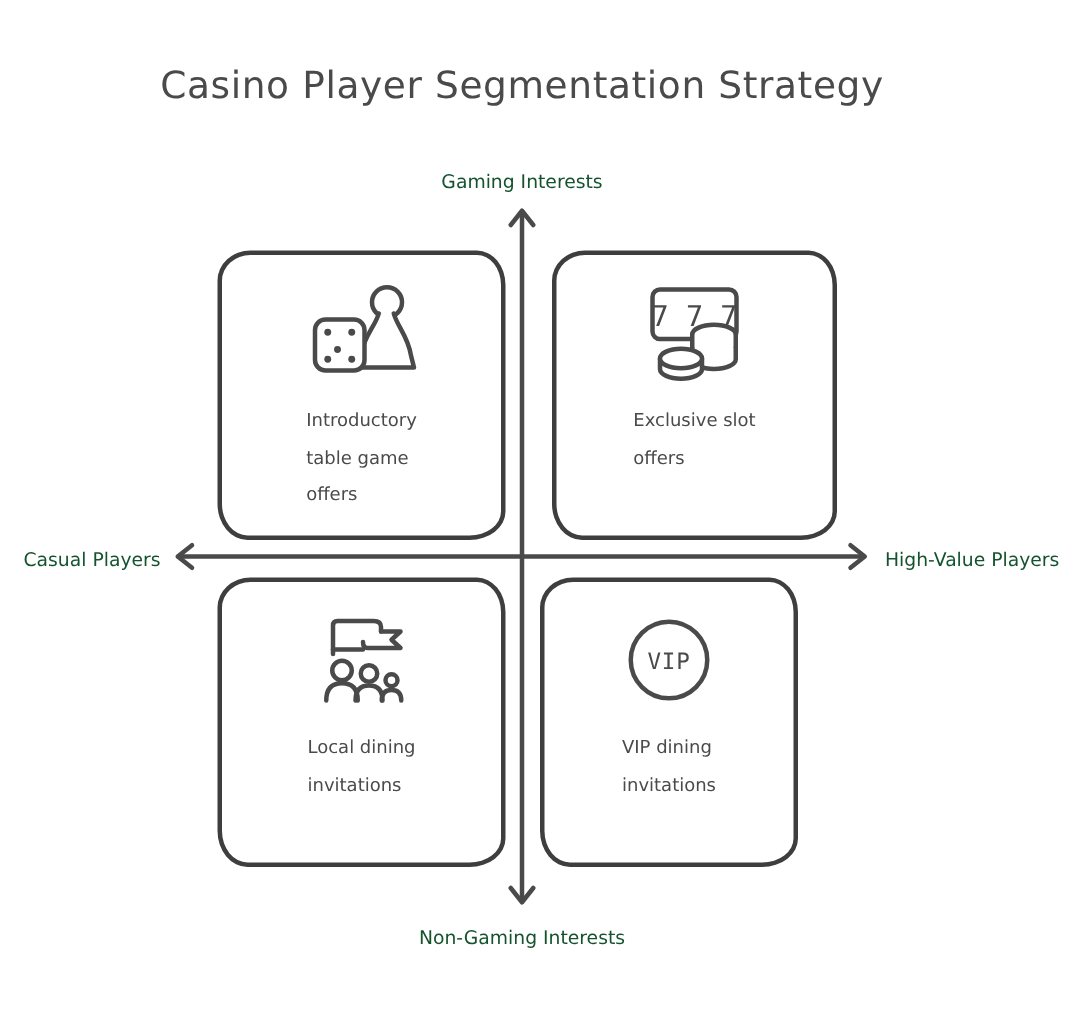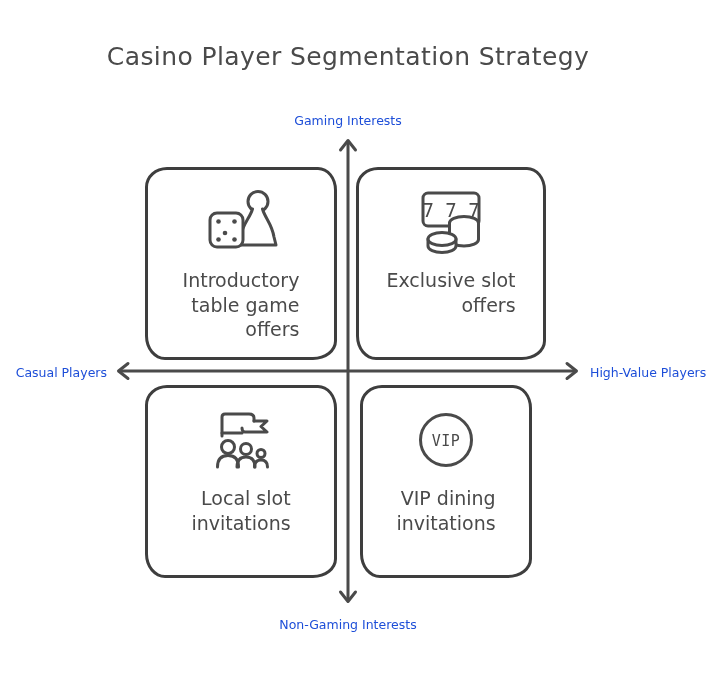--- a/index.html
+++ b/index.html
@@ -18,54 +18,54 @@
     transform: translateX(-50%);
     white-space: nowrap;
     font-size: 25px;
     font-weight: normal;
     letter-spacing: 0.4px;
     color: #4a4a4a;
   }
   .axis-label {
     position: absolute;
     font-size: 12.5px;
-    color: #1d4ed8;
+    color: #14532d;
     white-space: nowrap;
   }
   .axis-label.top    { left: 348px; top: 113px; transform: translateX(-50%); }
   .axis-label.bottom { left: 348px; top: 617px; transform: translateX(-50%); }
   .axis-label.left   { right: 613px; top: 365px; }
   .axis-label.right  { left: 590px;  top: 365px; }
   #axes { position: absolute; left: 0; top: 0; }
   .quad {
     position: absolute;
     width: 192px; height: 193px;
     box-sizing: border-box;
     border: 3.5px solid #3e3e3e;
     border-radius: 22px 19px 24px 20px / 20px 23px 19px 24px;
     background: #ffffff;
     display: flex;
     flex-direction: column;
     align-items: center;
   }
   .quad.tl { left: 145px; top: 167px; }
-  .quad.tr { left: 356px; top: 167px; width: 190px; }
+  .quad.tr { left: 368px; top: 167px; width: 190px; }
   .quad.bl { left: 145px; top: 385px; }
   .quad.br { left: 360px; top: 385px; width: 172px; }
   .icon-wrap {
     height: 72px;
     margin-top: 16px;
     display: flex;
     align-items: center;
     justify-content: center;
   }
   .quad-text {
     margin-top: 10px;
-    text-align: right;
-    font-size: 19px;
+    text-align: left;
+    font-size: 12px;
     line-height: 24.5px;
     color: #4a4a4a;
   }
   svg .ln { fill: none; stroke: #4a4a4a; stroke-width: 3; stroke-linecap: round; stroke-linejoin: round; }
   svg .lnw { fill: #ffffff; stroke: #4a4a4a; stroke-width: 3; stroke-linecap: round; stroke-linejoin: round; }
   svg .pip { fill: #4a4a4a; stroke: none; }
   svg .icon-txt { fill: #4a4a4a; font-family: "DejaVu Sans Mono", monospace; }
 </style>
 </head>
 <body>
@@ -134,21 +134,21 @@
         <path class="ln" d="M21,27 H41"></path>
         <circle class="ln" cx="27" cy="41" r="6.5"></circle>
         <path class="ln" d="M16.5,61 Q16.5,49.5 27,49.5 Q37.5,49.5 37.5,61"></path>
         <circle class="ln" cx="45" cy="43" r="5.5"></circle>
         <path class="ln" d="M36,61 Q36,51 45,51 Q54,51 54,61"></path>
         <circle class="ln" cx="60" cy="47.5" r="4"></circle>
         <path class="ln" d="M53.5,61 Q53.5,54 60,54 Q66.5,54 66.5,61"></path>
       </svg>
     </div>
     <div class="quad-text">
-      <div>Local slot</div>
+      <div>Local dining</div>
       <div>invitations</div>
     </div>
   </div>
 
   <div class="quad br">
     <div class="icon-wrap">
       <svg width="68" height="68" viewBox="0 0 68 68">
         <circle class="ln" cx="34" cy="34" r="25.5"></circle>
         <text class="icon-txt" x="34" y="40" text-anchor="middle" font-size="15" letter-spacing="0.5">VIP</text>
       </svg>

